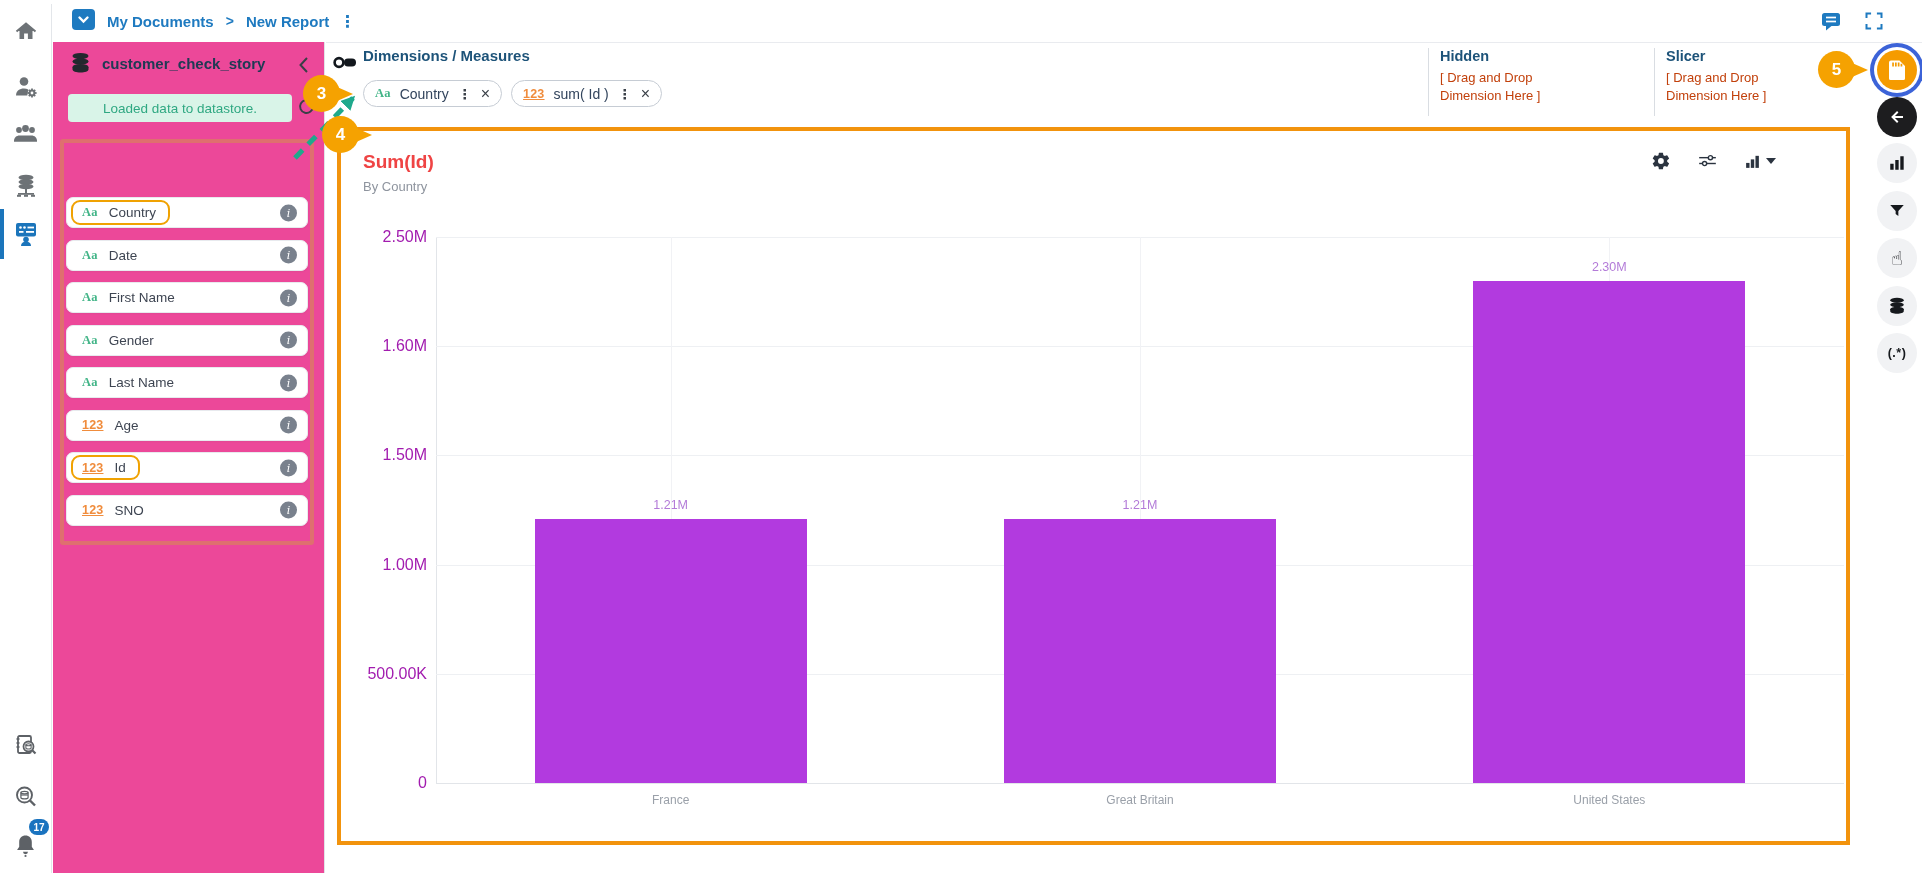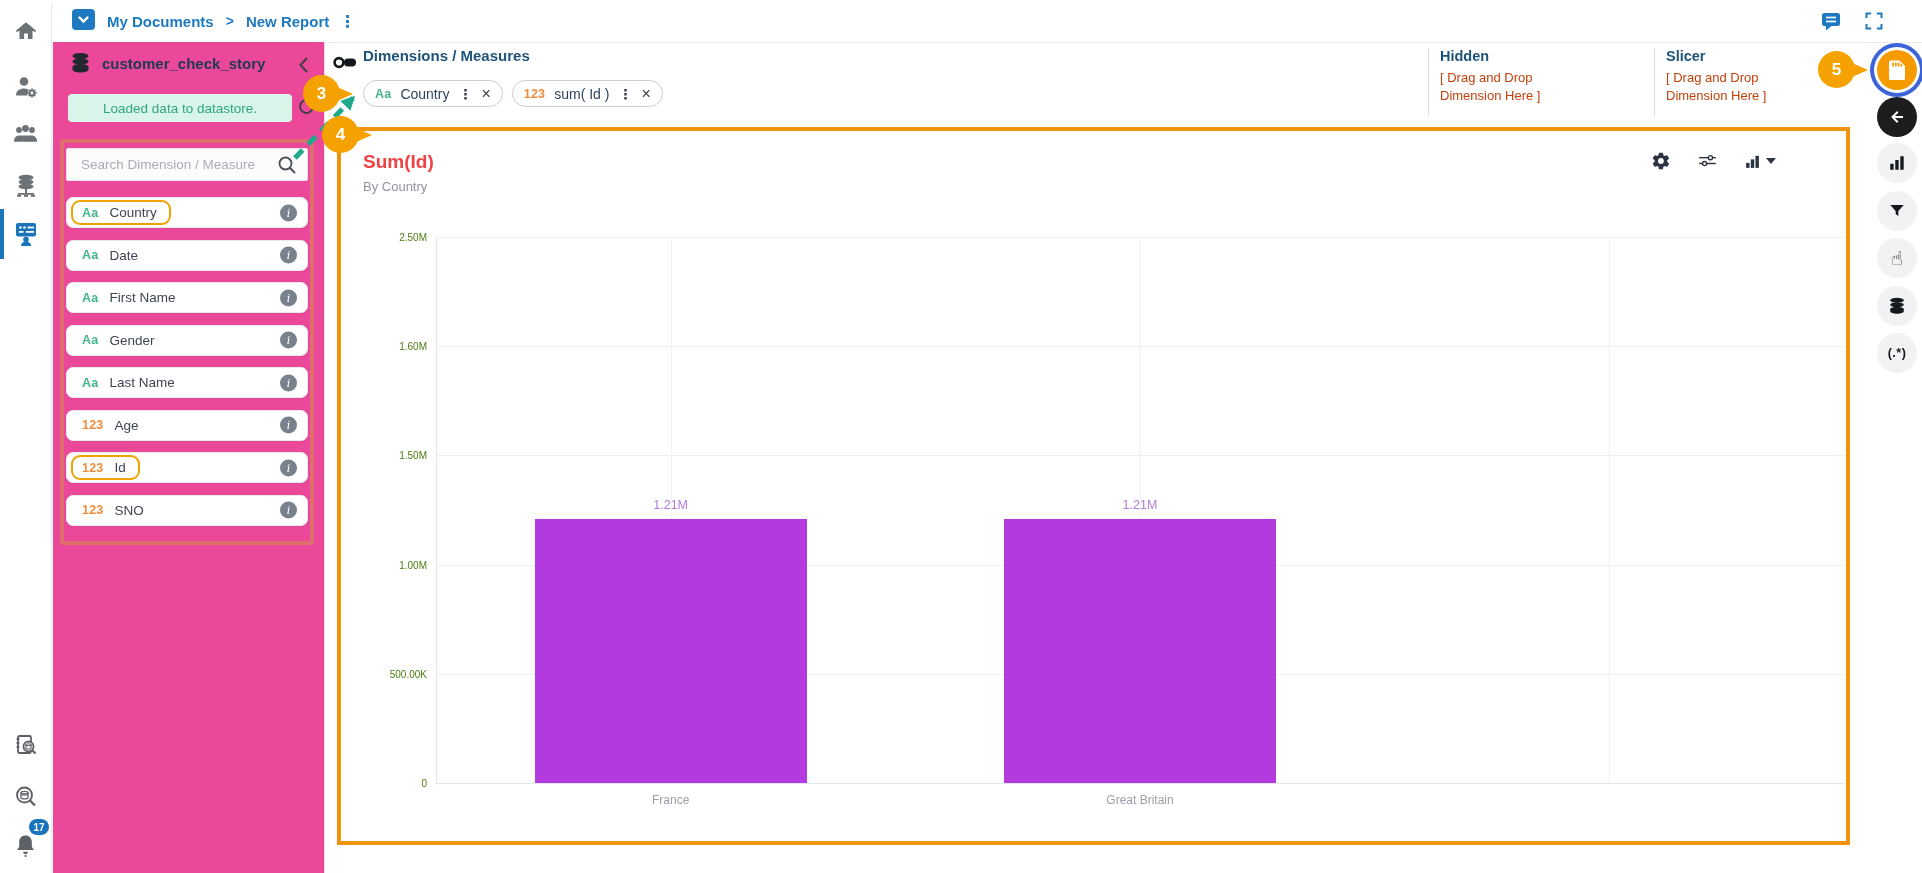--- a/index.html
+++ b/index.html
@@ -33,22 +33,22 @@
   .toast { position:absolute; left:15px; top:52px; width:224px; height:28px; background:#D9F4E8; color:#2FA882; border-radius:4px; font-size:13.5px; display:flex; align-items:center; justify-content:center; }
   .refresh-btn { position:absolute; left:244px; top:55px; cursor:pointer; }
   .search-box { position:absolute; left:13px; top:106px; width:242px; height:33px; background:#fcfcfd; border:1px solid #e3e5e9; border-radius:2px; display:flex; align-items:center; padding:0 10px 0 14px; }
   .search-box input { flex:1; border:none; outline:none; background:transparent; font-size:13.5px; color:#4a5058; font-family:inherit; }
   .search-box input::placeholder { color:#a7adb6; }
   .fields { position:absolute; left:13px; top:155px; width:242px; }
   .field-row { position:relative; height:31px; margin-bottom:11.5px; background:#fff; border:1px solid #e8eaee; border-radius:7px; box-shadow:0 1px 2px rgba(40,50,60,.05); display:flex; align-items:center; padding-left:4px; cursor:grab; }
   .hl-wrap { display:inline-flex; align-items:center; gap:11px; padding:3px 12px 3px 9px; border:2.5px solid transparent; border-radius:9px; }
   .field-highlight { border-color:#F0A202; }
   .prefix { font-size:12.5px; font-weight:700; letter-spacing:.2px; }
-  .prefix.dim { color:#43B588; }
-  .prefix.num { color:#F08C3C; }
+  .prefix.dim { color:#43B588;font-family:Liberation Serif, serif; }
+  .prefix.num { color:#F08C3C;text-decoration:underline; }
   .flabel { font-size:13.5px; color:#3E4552; }
   .info-icon { position:absolute; right:10px; top:50%; transform:translateY(-50%); width:17px; height:17px; border-radius:50%; background:#79818d; color:#fff; display:flex; align-items:center; justify-content:center; cursor:pointer; }
   .info-icon i { font-family:"DejaVu Serif",serif; font-style:italic; font-size:11px; line-height:1; }
 
   
   .toggle-icon { position:absolute; left:333px; top:55px; cursor:pointer; }
   .dm-title { position:absolute; left:363px; top:47px; font-size:15px; font-weight:700; color:#1D5379; }
   .chips { position:absolute; left:363px; top:80px; display:flex; gap:9px; }
   .chip { height:27px; border:1.5px solid #c6ccd4; border-radius:15px; background:#fff; display:flex; align-items:center; gap:9px; padding:0 11px; }
   .chip .c-label { font-size:14px; color:#32445c; }
@@ -71,21 +71,21 @@
   .chart-title { position:absolute; left:22px; top:20px; font-size:19px; font-weight:700; color:#ef4444; }
   .chart-subtitle { position:absolute; left:22px; top:48px; font-size:13px; color:#8e949e; }
   .chart-toolbar { position:absolute; right:70px; top:20px; display:flex; align-items:center; gap:26px; color:#2b3440; }
   .ct-btn { cursor:pointer; display:flex; align-items:center; }
   .caret { width:0; height:0; border-left:5px solid transparent; border-right:5px solid transparent; border-top:6px solid #2b3440; margin-left:5px; }
   .plot { position:absolute; left:95px; top:106px; width:1408px; height:546px; }
   .hgrid { position:absolute; left:0; right:0; height:1px; background:#eef0f3; }
   .hgrid.base { background:#e2e5e9; }
   .vaxis { position:absolute; left:0; top:0; bottom:0; width:1px; background:#e2e5e9; }
   .vgrid { position:absolute; top:0; bottom:0; width:1px; background:#f1f2f5; }
-  .ytick { position:absolute; right:calc(100% + 9px); transform:translateY(-50%); font-size:10px; color:#4d7c0f; white-space:nowrap; }
+  .ytick { position:absolute; right:calc(100% + 9px); transform:translateY(-50%); font-size:16px; color:#a21caf; white-space:nowrap; }
   .bar-group { position:absolute; top:0; bottom:0; width:33.333%; }
   .bar { position:absolute; bottom:0; left:50%; transform:translateX(-50%); width:272px; background:#B23ADF; cursor:pointer; }
   .bar-value-label { position:absolute; left:50%; transform:translateX(-50%); font-size:12.5px; color:#B37BD8; white-space:nowrap; }
   .cat-label { position:absolute; top:calc(100% + 10px); left:50%; transform:translateX(-50%); font-size:12px; color:#9aa0a9; white-space:nowrap; }
 
   
   .red-box { position:absolute; left:60px; top:139px; width:254px; height:406px; border:4px solid #DF6F6F; border-radius:3px; z-index:7; pointer-events:none; }
   .pin { position:absolute; width:37px; height:37px; border-radius:50%; background:#F5A201; color:#fff; font-size:17px; font-weight:700; display:flex; align-items:center; justify-content:center; z-index:9; }
   .pin::after { content:''; position:absolute; left:25px; top:50%; transform:translateY(-50%); width:0; height:0; border-top:11px solid transparent; border-bottom:11px solid transparent; border-left:25px solid #F5A201; }
   .pin3 { left:303px; top:75px; } .pin4 { left:322px; top:116px; } .pin5 { left:1818px; top:51px; }
@@ -224,27 +224,20 @@
         </svg>
     </span>
     <div class="toast">Loaded data to datastore.</div>
     <span class="refresh-btn">
       <svg width="19" height="19" viewBox="0 0 20 20">
           <path d="M16.8 10a6.8 6.8 0 1 1-2.2-5" fill="none" stroke="#3a3f46" stroke-width="2"></path>
           <path d="M13.6 1.2l1.4 4.6-4.8-.9z" fill="#3a3f46"></path>
         </svg>
     </span>
 
-    <div class="search-box">
-      <input type="text" placeholder="Search Dimension / Measure" style="">
-      <svg width="20" height="20" viewBox="0 0 20 20">
-          <circle cx="8.5" cy="8.5" r="6" fill="none" stroke="#4a4f55" stroke-width="1.8"></circle>
-          <line x1="13" y1="13" x2="18" y2="18" stroke="#4a4f55" stroke-width="2"></line>
-        </svg>
-    </div>
 
     <div class="fields">
       <div class="field-row">
         <span class="hl-wrap field-highlight">
             <span class="prefix dim">Aa</span>
             <span class="flabel">Country</span>
           </span>
         <span class="info-icon">
             <i>i</i>
           </span>
@@ -442,20 +435,25 @@
       <div class="bar-group" style="left:0">
         <span class="bar-value-label" style="bottom: calc(48.4% + 7px);">1.21M</span>
         <div class="bar" style="height: 48.4%; background: rgb(178, 58, 223);"></div>
         <span class="cat-label">France</span>
       </div>
       <div class="bar-group" style="left:33.333%">
         <span class="bar-value-label" style="bottom: calc(48.4% + 7px);">1.21M</span>
         <div class="bar" style="height: 48.4%; background: rgb(178, 58, 223);"></div>
         <span class="cat-label">Great Britain</span>
       </div>
+      <div class="bar-group" style="left:66.666%">
+        <span class="bar-value-label" style="bottom: calc(92% + 7px);">2.30M</span>
+        <div class="bar" style="height: 92%; background: rgb(178, 58, 223);"></div>
+        <span class="cat-label">United States</span>
+      </div>
     </div>
   </div>
 
   <div class="red-box"></div>
   <svg class="arrow-svg" width="100" height="95">
     <defs>
       <marker id="ah" markerWidth="16" markerHeight="16" refX="11" refY="7" orient="auto" markerUnits="userSpaceOnUse">
         <path d="M0 0L14 7L0 14z" fill="#1FA98C"></path>
       </marker>
     </defs>

